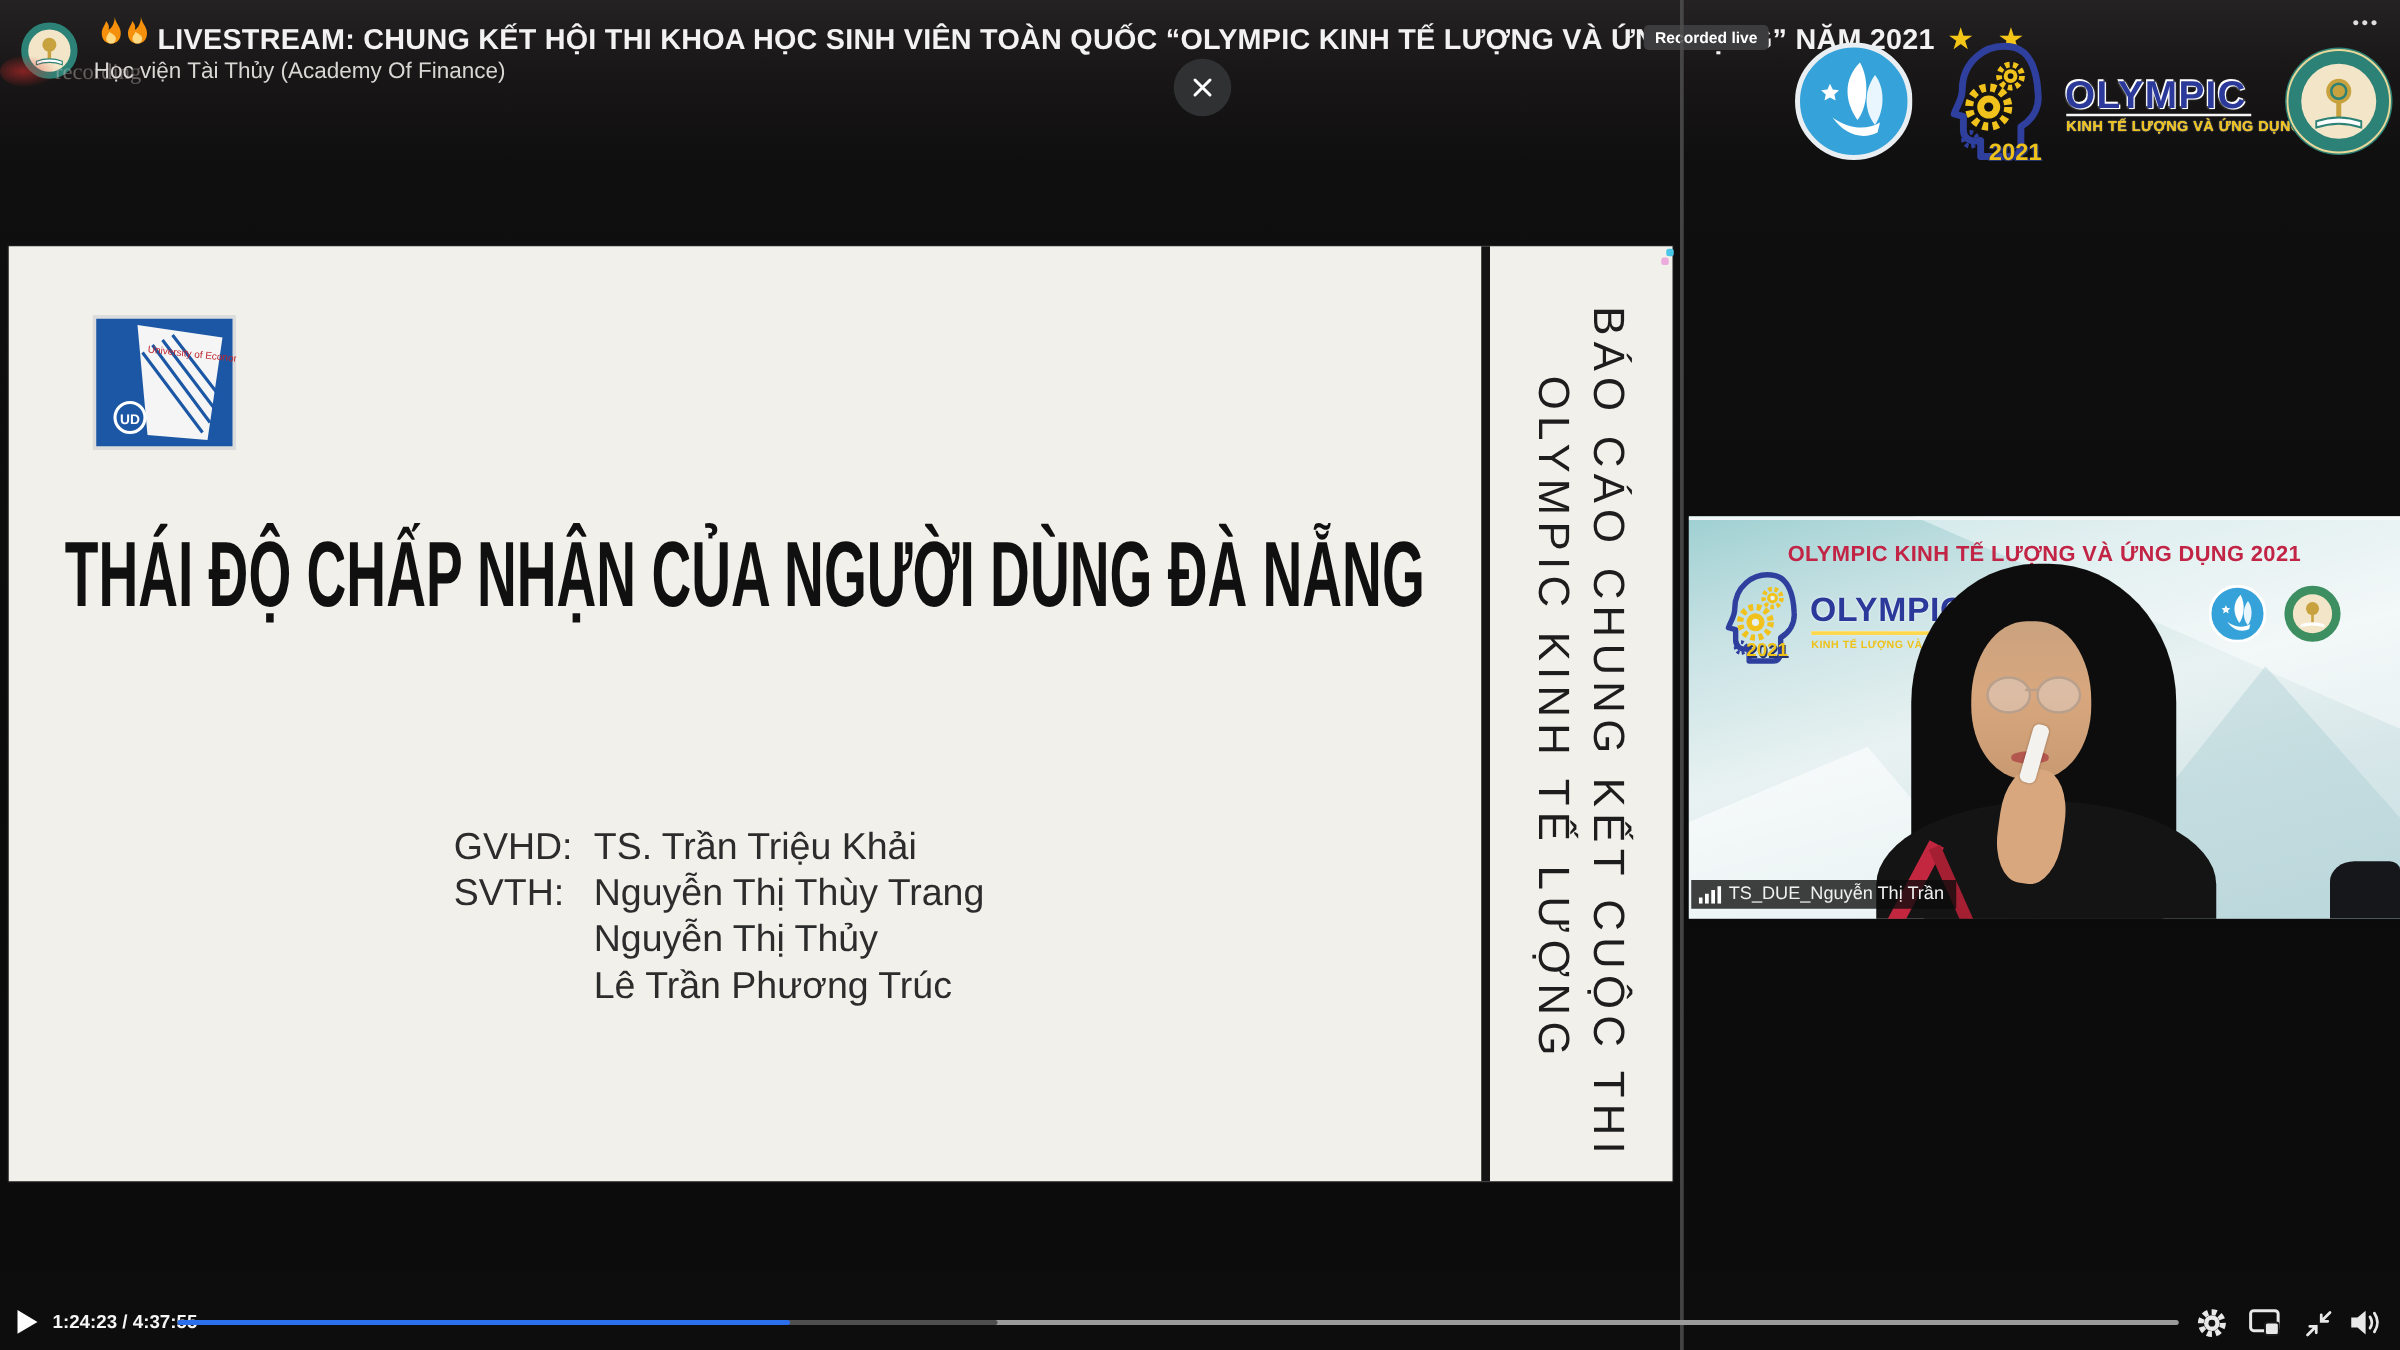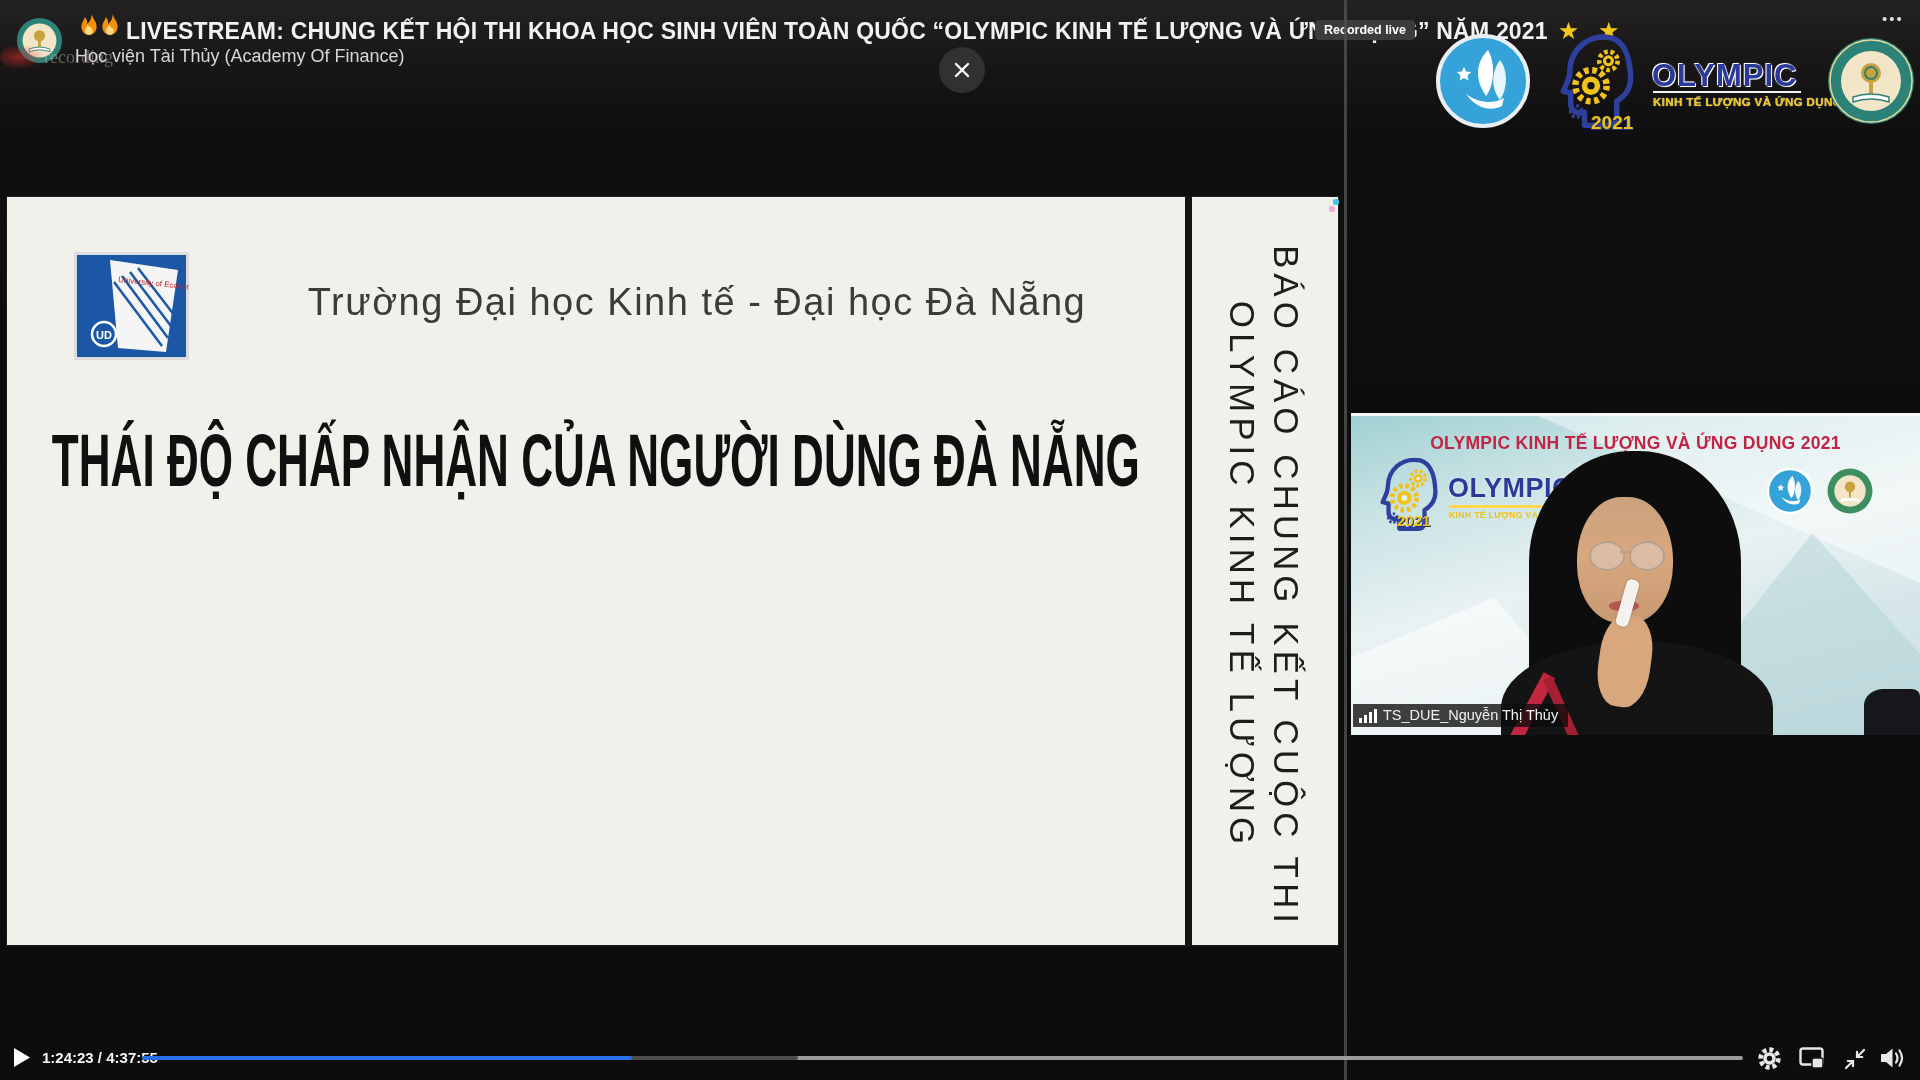--- a/index.html
+++ b/index.html
@@ -188,28 +188,41 @@
 
     <svg class="abs ue-logo" viewBox="0 0 115 108">
       <rect x="1.5" y="1.5" width="112" height="105" fill="#1b57a5" stroke="#dcdcdc" stroke-width="3"></rect>
       <polygon points="36,8 104,18 92,100 44,96" fill="#f5f5f5"></polygon>
       <path d="M40 30 L88 94 M48 24 L94 86 M56 20 L100 78 M64 16 L104 68" stroke="#1b57a5" stroke-width="2.5" fill="none"></path>
       <text x="44" y="30" font-size="8" fill="#c0262d" transform="rotate(6 44 30)" font-family="Liberation Sans, sans-serif">University of Economics</text>
       <circle cx="30" cy="82" r="12" fill="none" stroke="#fff" stroke-width="2.5"></circle>
       <text x="22" y="87" font-size="11" font-weight="bold" fill="#fff" font-family="Liberation Sans, sans-serif">UD</text>
     </svg>
 
-    <div class="abs slide-univ">Trường Đại học Kinh tế - Đại học Đà Nẵng</div>
 
     <div class="abs slide-title">
       <div class="t-line">
           <span>THÁI ĐỘ CHẤP NHẬN CỦA NGƯỜI DÙNG ĐÀ NẴNG</span>
         </div>
     </div>
 
+    <div class="abs gvhd">
+      <div class="row">
+          <div class="lab">GVHD:</div>
+          <div>TS. Trần Triệu Khải</div>
+        </div>
+      <div class="row">
+          <div class="lab">SVTH:</div>
+          <div>
+        <div>Nguyễn Thị Thùy Trang</div>
+        <div>Nguyễn Thị Thủy</div>
+        <div>Lê Trần Phương Trúc</div>
+      </div>
+        </div>
+    </div>
 
     <div class="abs slide-divider"></div>
 
     <div class="abs strip-anchor">
       <div class="strip-text">
         <div>BÁO CÁO CHUNG KẾT CUỘC THI</div>
         <div>OLYMPIC KINH TẾ LƯỢNG</div>
       </div>
     </div>
 
@@ -275,21 +288,21 @@
     <div class="abs marker"></div>
     <div class="abs dark-blob"></div>
 
     <div class="abs name-label">
       <svg width="18" height="15" viewBox="0 0 18 15">
         <rect x="0" y="10" width="3" height="5" fill="#fff"></rect>
           <rect x="5" y="7" width="3" height="8" fill="#fff"></rect>
         <rect x="10" y="4" width="3" height="11" fill="#fff"></rect>
           <rect x="15" y="1" width="3" height="14" fill="#fff"></rect>
       </svg>
-      <span>TS_DUE_Nguyễn Thị Thủy</span>
+      <span>TS_DUE_Nguyễn Thị Trần</span>
     </div>
   </div>
 
   <svg class="abs play-btn" width="18" height="21" viewBox="0 0 18 21">
     <path d="M1 1 L17 10.5 L1 20 Z" fill="#fff"></path>
   </svg>
 
   <div class="abs time"><span>1:24:23</span><span> / </span><span>4:37:55</span></div>
 
   <div class="abs track">

